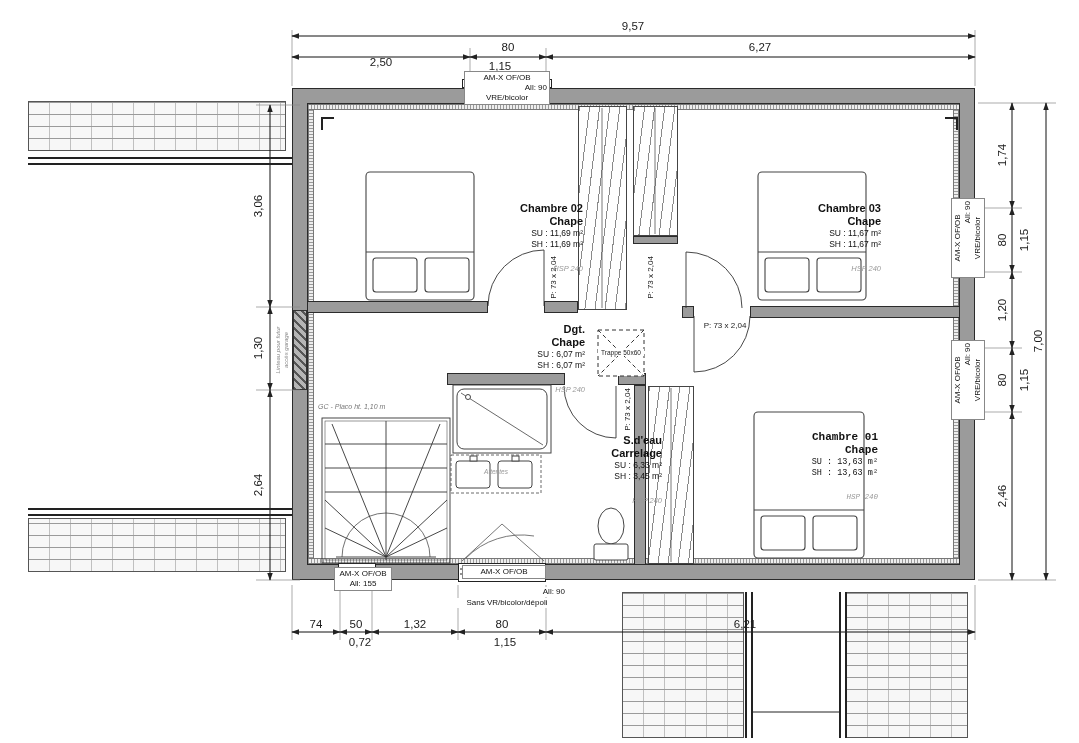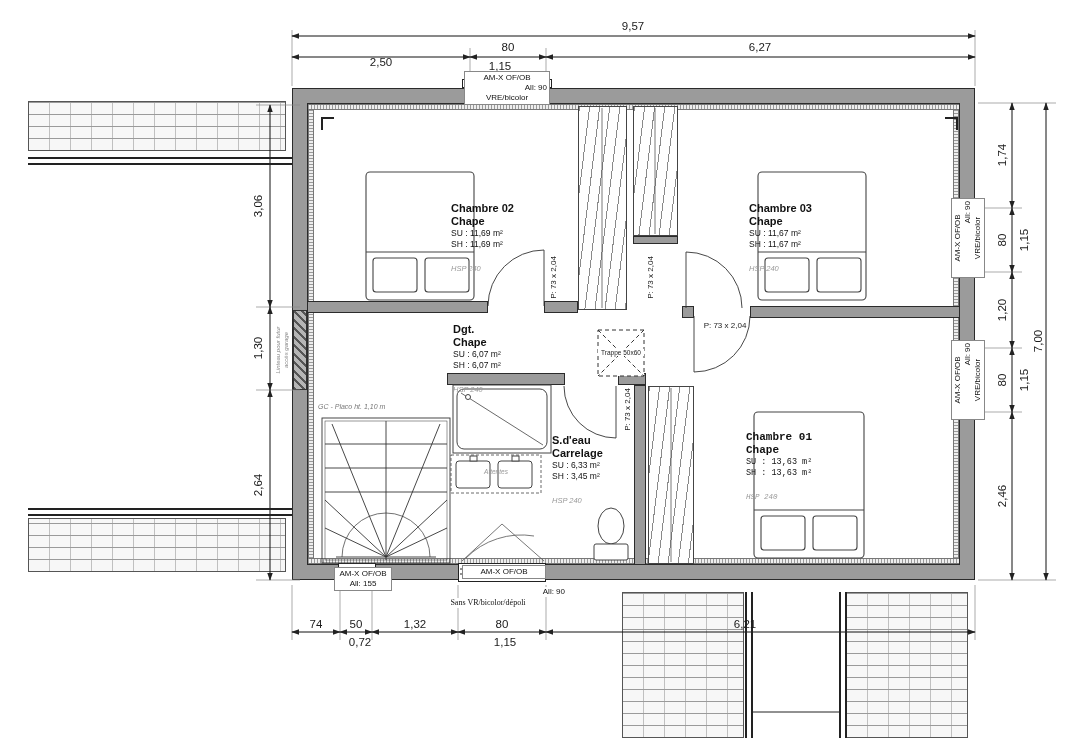--- a/index.html
+++ b/index.html
@@ -23,21 +23,21 @@
                      repeating-linear-gradient(90deg,transparent 0 20px,#c0c0c0 20px 21px);}
   
   .diag{position:absolute;background:repeating-linear-gradient(45deg,#555 0 2px,#b5b5b5 2px 6px);border:1px solid #333;box-sizing:border-box;}
   
   .win{position:absolute;background:#fff;border:1px solid #222;box-sizing:border-box;}
   
   .wlab{position:absolute;background:#fff;border:1px solid #888;box-sizing:border-box;
         text-align:center;font-size:8px;line-height:10px;padding:1px 2px;color:#111;}
   .wlab-plain{position:absolute;background:#fff;text-align:center;font-size:8px;line-height:10px;color:#111;}
   
-  .room{position:absolute;text-align:left;color:#111;}
+  .room{position:absolute;text-align:right;color:#111;}
   .room .title{font-weight:bold;font-size:11px;line-height:13px;}
   .room .sub{font-size:8.5px;line-height:11px;}
   .room .hsp{font-size:7.5px;font-style:italic;color:#999;margin-top:14px;}
   .doorlab{font-size:8px;color:#222;}
   .note{font-size:7px;font-style:italic;color:#777;}
   svg{position:absolute;left:0;top:0;}
 </style>
 </head>
 <body>
 
@@ -325,21 +325,21 @@
     <div>VRE/bicolor</div>
   </div>
   <div class="wlab" style="left:334px;top:567px;width:58px;">
     <div>AM-X OF/OB</div>
     <div>All:  155</div>
   </div>
   <div class="wlab" style="left:462px;top:565px;width:84px;">
     <div>AM-X OF/OB</div>
   </div>
   <div class="wlab-plain" style="left:505px;top:587px;width:60px;text-align:right;">All:  90</div>
-  <div class="wlab-plain" style="left:433px;top:598px;width:110px;font-family:Liberation Serif, serif;">Sans VR/bicolor/dépoli</div>
+  <div class="wlab-plain" style="left:452px;top:598px;width:110px;">Sans VR/bicolor/dépoli</div>
 
   <div class="t" style="left:598px;top:349px;width:46px;text-align:center;font-size:6.5px;background:#fff;">Trappe 50x60</div>
   <div class="t note" style="left:318px;top:403px;">GC - Placo ht. 1,10 m</div>
   <div class="t note" style="left:466px;top:468px;width:60px;text-align:center;font-size:6.5px;color:#999;">Attentes</div>
   <div class="t note" style="left:242px;top:342px;width:80px;height:16px;text-align:center;font-size:6px;line-height:8px;color:#888;transform:rotate(-90deg);">
     <div>Linteau pour futur</div>
     <div>accès garage</div>
   </div>
 
 </div>

